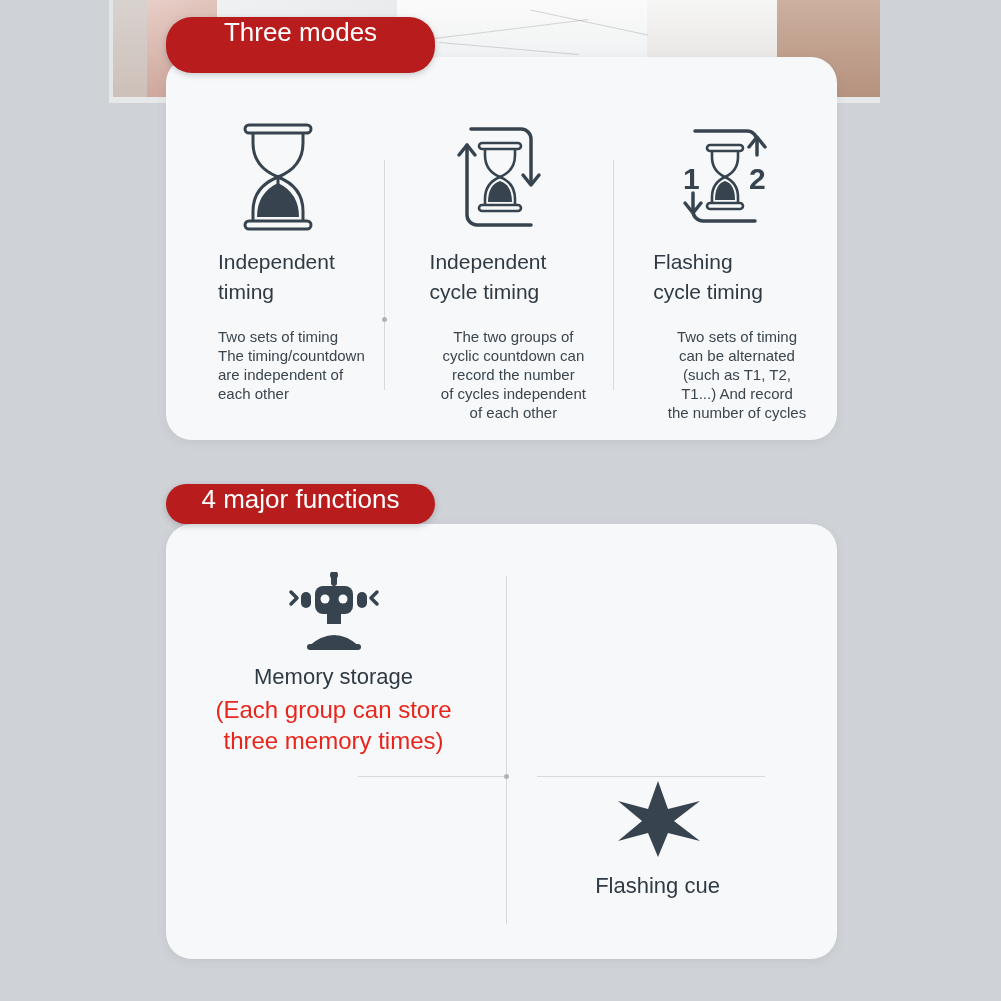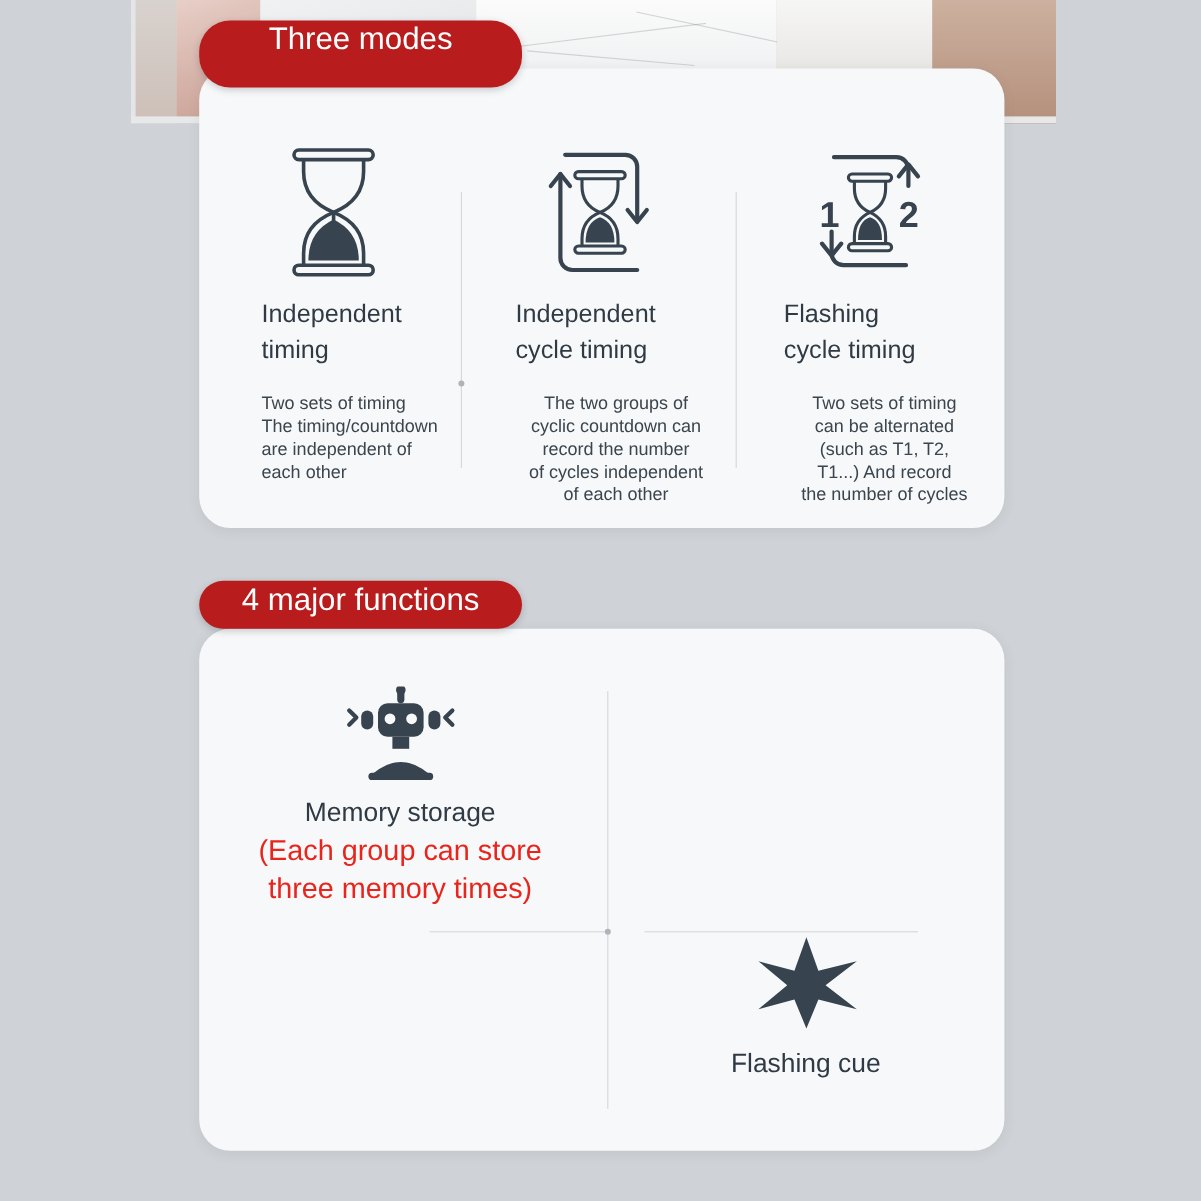--- a/index.html
+++ b/index.html
@@ -177,21 +177,21 @@
     display: flex;
     flex-direction: column;
     align-items: center;
     justify-content: flex-start;
     padding-top: 24px;
     box-sizing: border-box;
   }
   #fc1 { left: 0;     top: 0; }
   #fc2 { left: 336px; top: 0; }
   #fc3 { left: 0;     top: 205px; }
-  #fc4 { left: 338px; top: 205px; }
+  #fc4 { left: 324px; top: 205px; }
 
   .func-icon {
     height: 84px;
     display: flex;
     align-items: center;
     justify-content: center;
   }
   .func-label {
     font-size: 22px;
     color: #2f3a44;

